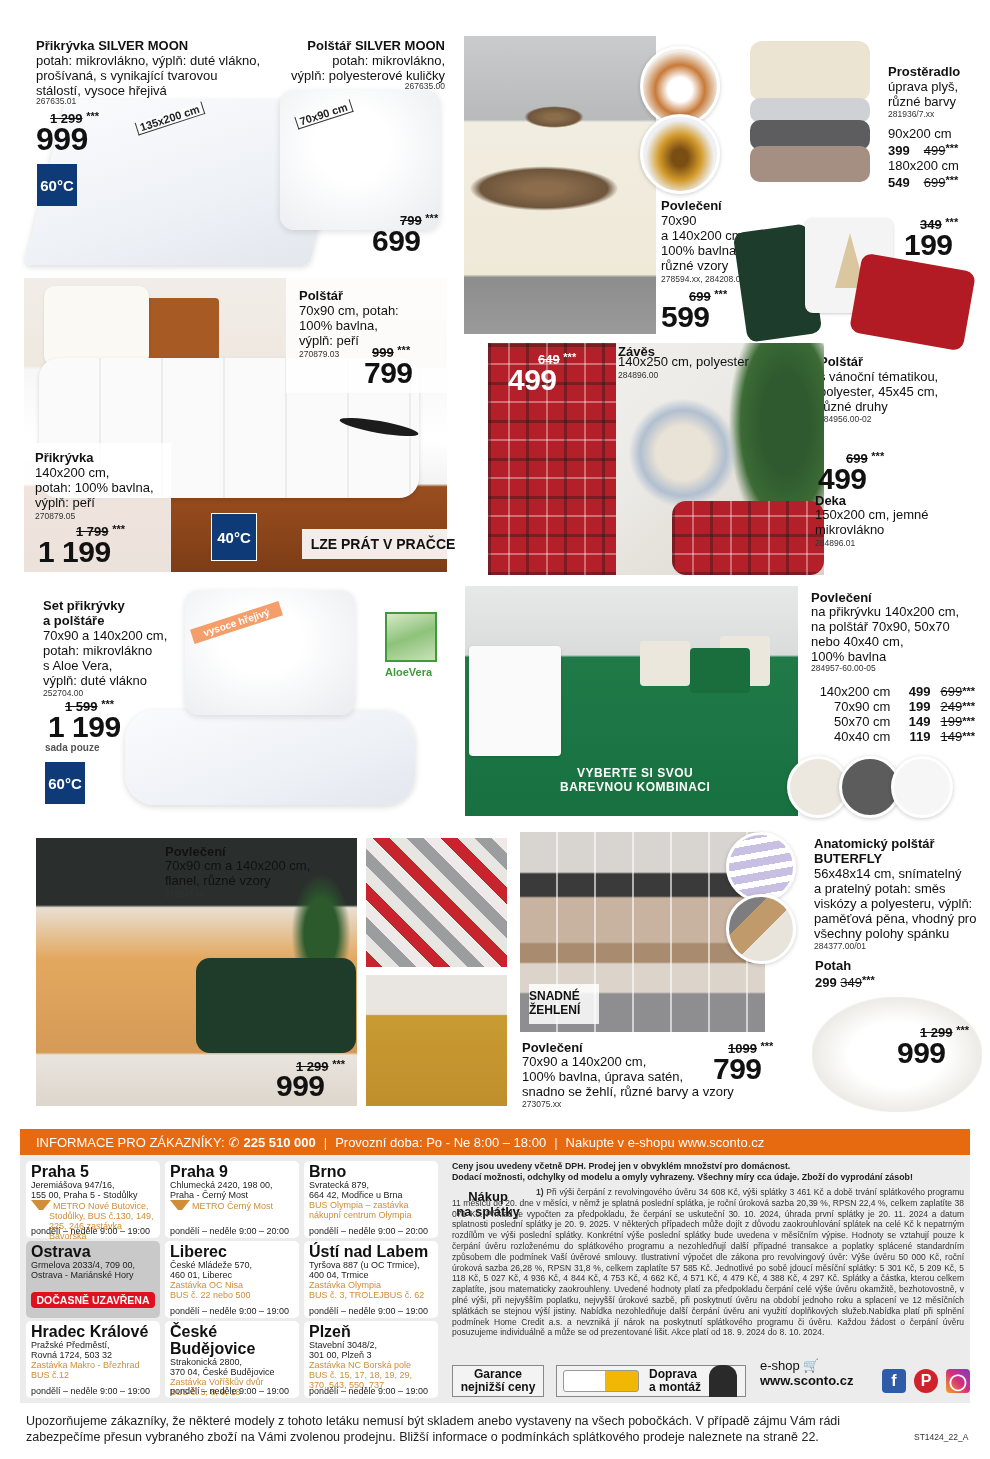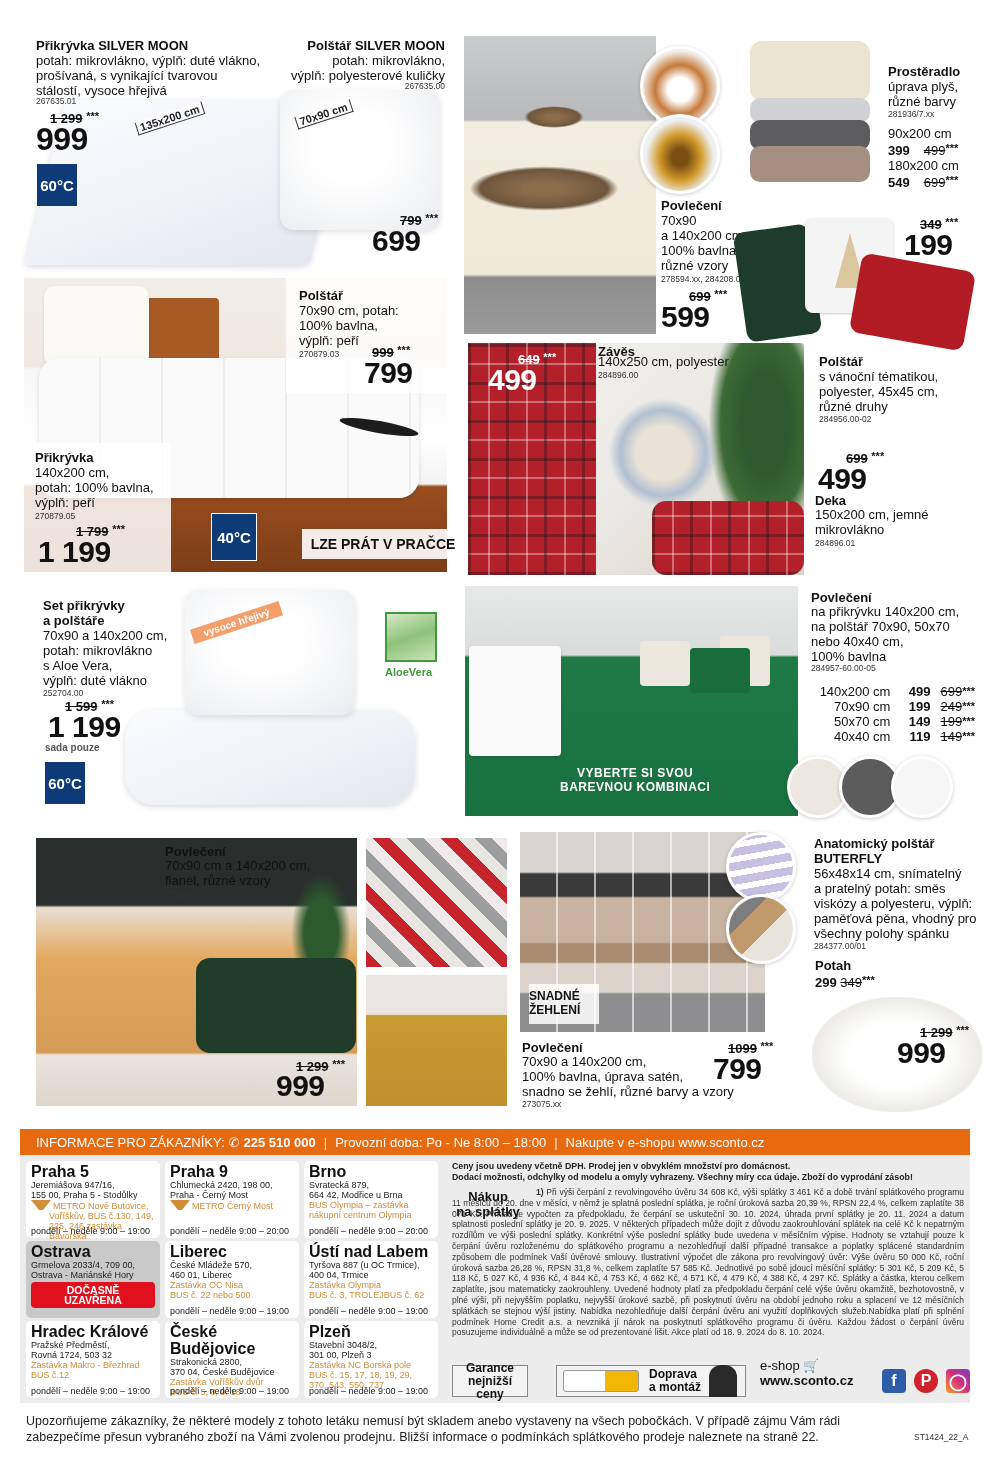--- a/index.html
+++ b/index.html
@@ -45,21 +45,21 @@
   
   .info-bar { background: #e86a10; color: #fff; font-size: 13px; height: 26px; display:flex; align-items:center; padding-left: 16px; }
   .info-bar .sep { margin: 0 8px; opacity: .85; }
   .info-bar b { font-weight: bold; }
   .info-area { background: #ececec; }
   .store { position: absolute; background: #fff; border-radius: 5px; padding: 2px 5px; width: 134px; height: 77px; font-size: 9px; line-height: 10px; color: #222; }
   .store.closed { background: #c9c9c9; }
   .store .city { font-weight: bold; font-size: 16px; line-height: 17px; color: #111; }
   .store .transit { color: #d08d3a; }
   .store .hours { position: absolute; bottom: 2px; left: 5px; font-size: 9px; }
-  .closed-badge { position:absolute; left: 5px; bottom: 10px; background: #e0101e; color: #fff; font-weight: bold; font-size: 10.5px; padding: 3px 15px; border-radius: 4px; width: 124px; text-align:center; }
+  .closed-badge { position:absolute; left: 5px; bottom: 10px; background: #e0101e; color: #fff; font-weight: bold; font-size: 10.5px; padding: 3px 5px; border-radius: 4px; width: 124px; text-align:center; }
   .metro-icon { display:inline-block; width: 20px; height: 10px; vertical-align: -1px; margin-right: 2px; }
   .legal { font-size: 8.5px; line-height: 10.8px; color: #333; text-align: justify; }
   .btn-box { position:absolute; border: 1px solid #888; background: #f3f3f3; font-weight: bold; font-size: 12px; line-height: 13px; text-align:center; display:flex; align-items:center; justify-content:center; }
   .social { position:absolute; width: 24px; height: 24px; border-radius: 4px; color:#fff; font-weight:bold; display:flex; align-items:center; justify-content:center; font-size: 16px; }
 </style>
 </head>
 <body>
 
 <div class="abs" style="left:0;top:0;width:460px;height:272px;">
   <div class="img quilt" style="left:45px;top:100px;width:285px;height:165px;transform:skewX(-14deg);"></div>
@@ -169,21 +169,21 @@
     <div>potah: 100% bavlna,</div>
     <div>výplň: peří</div>
   </div>
   <div class="abs t-code" style="left:11px;top:232px;">270879.05</div>
   <div class="abs old" style="left:52px;top:245px;"><s>1 799</s> <span class="stars">***</span></div>
   <div class="abs price" style="left:14px;top:259px;">1 199</div>
   <div class="abs temp" style="left:187px;top:235px;width:46px;height:48px;border:1px solid #fff;">40°C</div>
   <div class="abs" style="left:247px;top:251px;width:162px;height:30px;background:rgba(255,255,255,.9);font-weight:bold;font-size:14px;display:flex;align-items:center;justify-content:center;margin-left:31px;">LZE PRÁT V PRAČCE</div>
 </div>
 
-<div class="abs" style="left:468px;top:343px;width:336px;height:184px;">
+<div class="abs" style="left:488px;top:343px;width:336px;height:184px;">
   <div class="img xmas-room" style="left:0;top:0;width:336px;height:232px;">
     <div class="fabric" style="left:240px;top:0;width:96px;height:200px;background:radial-gradient(ellipse at 60% 40%,#2f5a2f 30%,#3c6b35 55%,transparent 70%);"></div>
     <div class="fabric" style="left:140px;top:55px;width:110px;height:110px;background:radial-gradient(ellipse at 50% 50%,#e9e2d6 35%,#b1bfcf 55%,transparent 70%);"></div>
   </div>
   <div class="img plaid" style="left:0;top:0;width:128px;height:232px;"></div>
   <div class="img plaid" style="left:184px;top:158px;width:152px;height:74px;border-radius:14px;"></div>
   <div class="abs old" style="left:50px;top:8px;color:#fff;"><s>649</s> <span class="stars">***</span></div>
   <div class="abs price w" style="left:20px;top:22px;">499</div>
   <div class="abs t-title" style="left:130px;top:1px;">Závěs</div>
   <div class="abs t-desc" style="left:130px;top:11px;">140x250 cm, polyester</div>
@@ -341,21 +341,21 @@
     <span>Provozní doba: Po - Ne  8:00 – 18:00</span>
     <span class="sep">|</span>
     <span>Nakupte v e-shopu www.sconto.cz</span>
   </div>
 
   <div class="store" style="left:6px;top:32px;">
     <div class="city">Praha 5</div>
     <div>Jeremiášova 947/16,</div>
     <div>155 00, Praha 5 - Stodůlky</div>
     <div class="transit"><span class="metro-icon" style="background:linear-gradient(90deg,#d08d3a 0 100%);clip-path:polygon(0 0,100% 0,60% 100%,40% 100%);"></span><span>METRO Nové Butovice,</span></div>
-    <div class="transit" style="padding-left:18px;">Voříškův, BUS č.130, 149,</div>
+    <div class="transit" style="padding-left:18px;">Stodůlky, BUS č.130, 149,</div>
     <div class="transit" style="padding-left:18px;">225, 246 zastávka Bavorská</div>
     <div class="hours">pondělí – neděle  9:00 – 19:00</div>
   </div>
   <div class="store" style="left:145px;top:32px;">
     <div class="city">Praha 9</div>
     <div>Chlumecká 2420, 198 00,</div>
     <div>Praha - Černý Most</div>
     <div class="transit"><span class="metro-icon" style="background:#d08d3a;clip-path:polygon(0 0,100% 0,60% 100%,40% 100%);"></span><span>METRO Černý Most</span></div>
     <div class="hours">pondělí – neděle  9:00 – 20:00</div>
   </div>
@@ -420,21 +420,21 @@
     <div>Dodací možnosti, odchylky od modelu a omyly vyhrazeny. Všechny míry cca údaje. Zboží do vyprodání zásob!</div>
   </div>
   <div class="abs" style="left:432px;top:60px;width:72px;text-align:center;font-weight:bold;font-size:13px;line-height:15px;">
     <div>Nákup</div>
     <div>na splátky</div>
   </div>
   <div class="abs legal" style="left:432px;top:58px;width:512px;text-indent:84px;">
     <b>1)</b> <span>Při výši čerpání z revolvingového úvěru 34 608 Kč, výši splátky 3 461 Kč a době trvání splátkového programu 11 měsíců do 20. dne v měsíci, v němž je splatná poslední splátka, je roční úroková sazba 20,39 %, RPSN 22,4 %, celkem zaplatíte 38 071 Kč. Příklad je vypočten za předpokladu, že čerpání se uskuteční 30. 10. 2024, úhrada první splátky je 20. 11. 2024 a datum splatnosti poslední splátky je 20. 9. 2025. V některých případech může dojít z důvodu zaokrouhlování splátek na celé Kč k nepatrným rozdílům ve výši poslední splátky. Konkrétní výše poslední splátky bude uvedena v měsíčním výpise. Hodnoty se vztahují pouze k čerpání úvěru rozloženému do splátkového programu a nezohledňují další případné transakce a poplatky splácené standardním způsobem dle podmínek Vaší úvěrové smlouvy. Ilustrativní výpočet dle zákona pro revolvingový úvěr: Výše úvěru 50 000 Kč, roční úroková sazba 26,28 %, RPSN 31,8 %, celkem zaplatíte 57 585 Kč. Jednotlivé po sobě jdoucí měsíční splátky: 5 301 Kč, 5 209 Kč, 5 118 Kč, 5 027 Kč, 4 936 Kč, 4 844 Kč, 4 753 Kč, 4 662 Kč, 4 571 Kč, 4 479 Kč, 4 388 Kč, 4 297 Kč. Splátky a částka, kterou celkem zaplatíte, jsou matematicky zaokrouhleny. Uvedené hodnoty platí za předpokladu čerpání celé výše úvěru okamžitě, bezhotovostně, v plné výši, při nejvyšším poplatku, nejvyšší úrokové sazbě, při poskytnutí úvěru na období jednoho roku a splacení ve 12 měsíčních splátkách se stejnou výší jistiny. Nabídka nezohledňuje další čerpání úvěru ani využití doplňkových služeb.Nabídka platí při splnění podmínek Home Credit a.s. a nevzniká jí nárok na poskytnutí splátkového programu či úvěru. Každou žádost o čerpání úvěru posuzujeme individuálně a může se od prezentované lišit. Akce platí od 18. 9. 2024 do 8. 10. 2024.</span>
   </div>
 
-  <div class="btn-box" style="left:432px;top:236px;width:76px;height:32px;">
+  <div class="btn-box" style="left:432px;top:236px;width:92px;height:32px;">
     <div>
         <div>Garance</div>
         <div>nejnižší ceny</div>
       </div>
   </div>
   <div class="btn-box" style="left:536px;top:236px;width:190px;height:32px;justify-content:flex-start;padding-left:6px;">
     <span style="display:inline-block;width:76px;height:22px;background:linear-gradient(90deg,#fff 0 55%,#f2b705 55% 100%);border:1px solid #999;border-radius:3px;margin-right:10px;"></span>
     <div style="text-align:left;">
         <div>Doprava</div>
         <div>a montáž</div>

